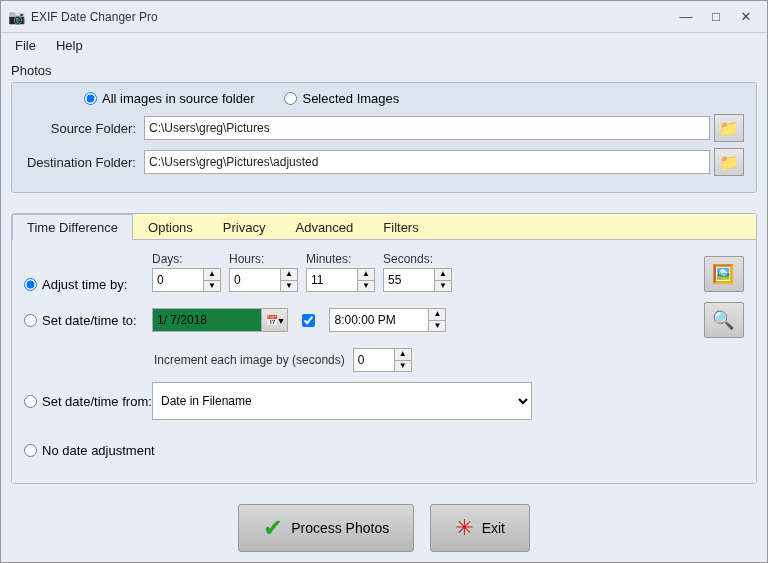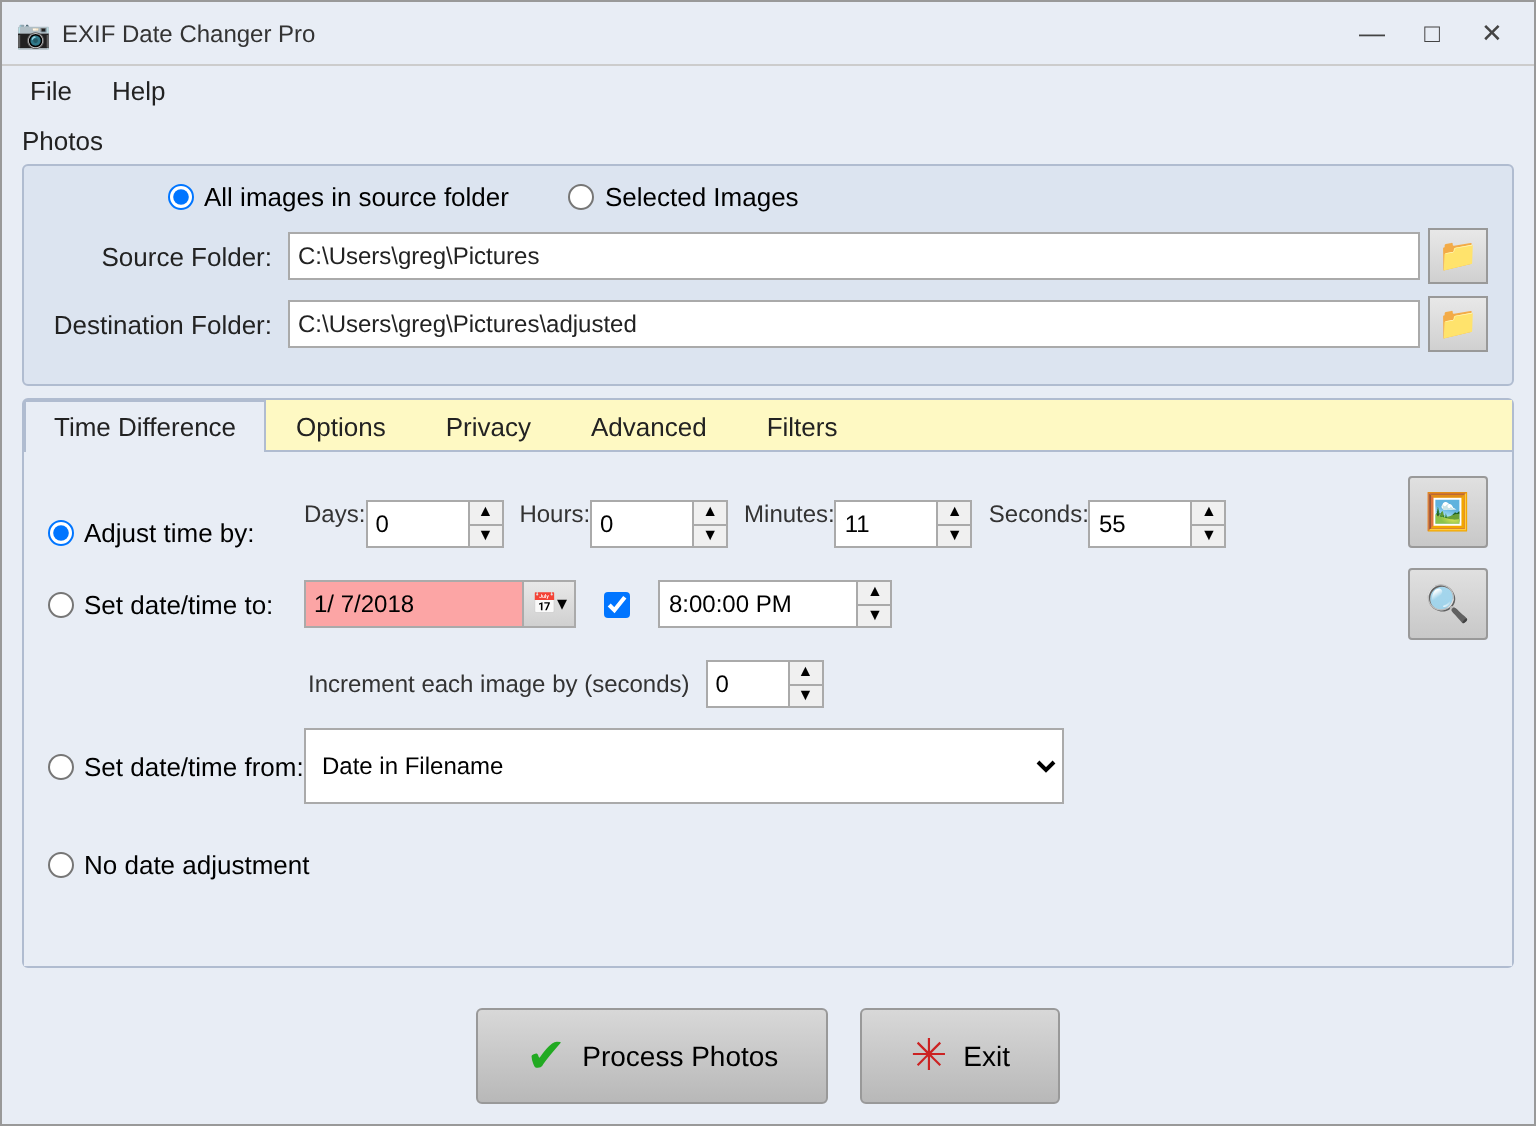--- a/index.html
+++ b/index.html
@@ -70,21 +70,21 @@
       padding: 2px 8px;
       cursor: pointer;
       color: #222;
       font-size: 13px;
     }
     .content {
       flex: 1;
       padding: 6px 10px 10px 10px;
       display: flex;
       flex-direction: column;
-      gap: 6px;
+      gap: 20px;
     }
     .section-label {
       font-size: 13px;
       color: #222;
       margin-bottom: 4px;
     }
     .photos-section {
       background: #dce4f0;
       border: 1px solid #b0bcd0;
       border-radius: 3px;
@@ -176,21 +176,21 @@
     }
     .td-radio-label {
       display: flex;
       align-items: center;
       gap: 5px;
       width: 120px;
       white-space: nowrap;
     }
     .spinner-group {
       display: flex;
-      flex-direction: row;
+      flex-direction: column;
       align-items: flex-start;
     }
     .spinner-label {
       font-size: 12px;
       color: #333;
       margin-bottom: 2px;
     }
     .spinner-wrapper {
       display: flex;
       align-items: stretch;
@@ -234,21 +234,21 @@
       display: flex;
       align-items: center;
       justify-content: center;
       font-size: 18px;
       border-radius: 2px;
     }
     .date-input {
       width: 110px;
       height: 24px;
       border: 1px solid #aaa;
-      background: #fca5a5;
+      background: #15803d;
       padding: 0 4px;
       font-size: 12px;
     }
     .date-picker-btn {
       height: 24px;
       border: 1px solid #aaa;
       border-left: none;
       background: linear-gradient(to bottom, #e8e8e8, #d0d0d0);
       cursor: pointer;
       padding: 0 4px;

